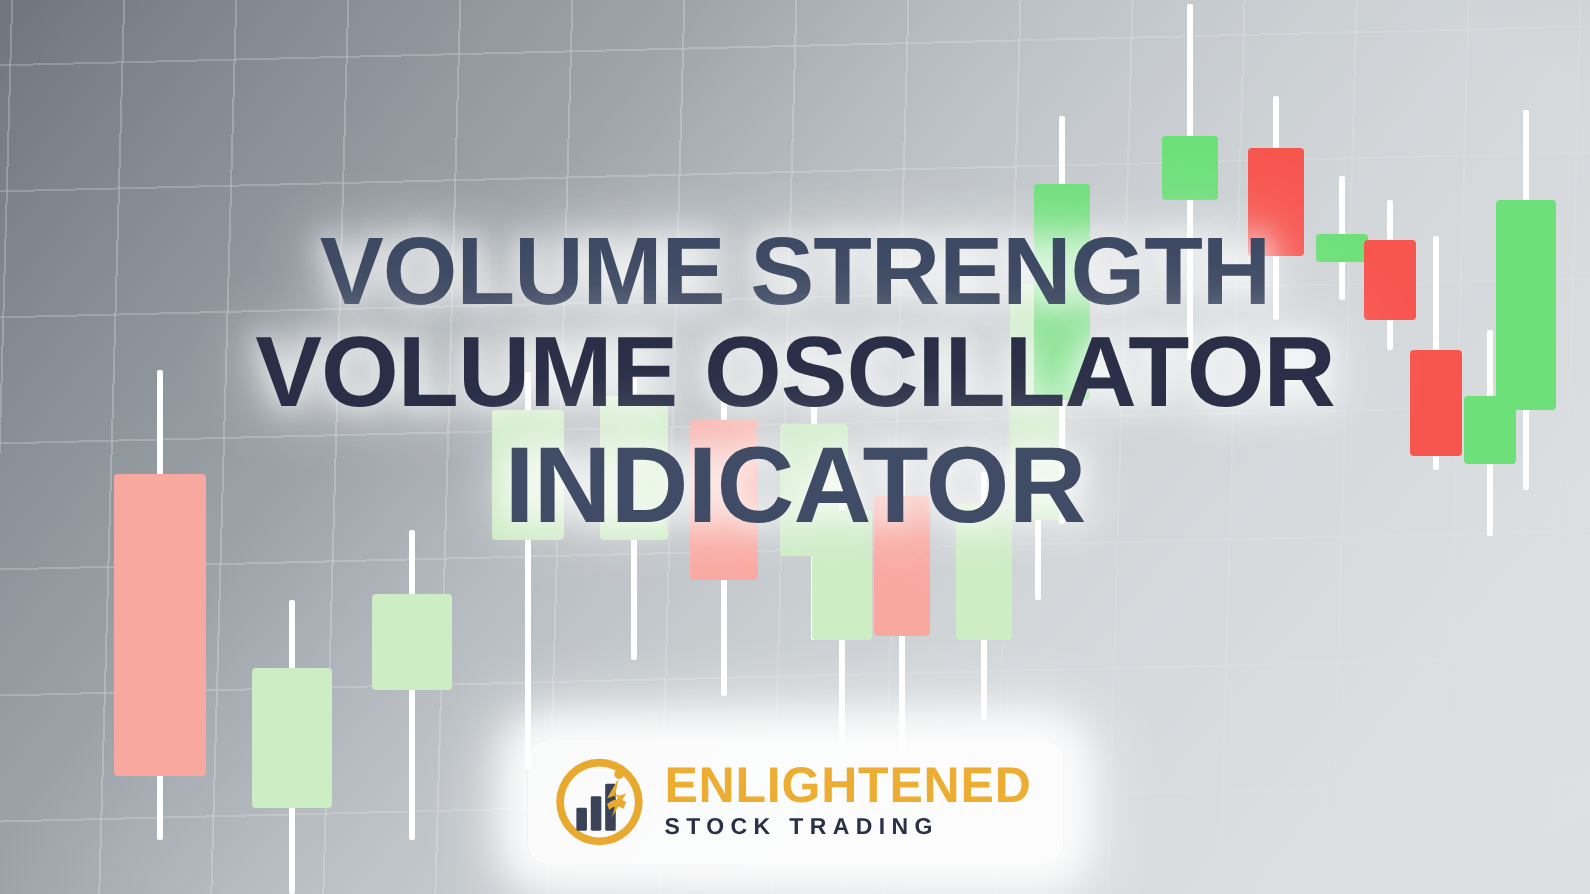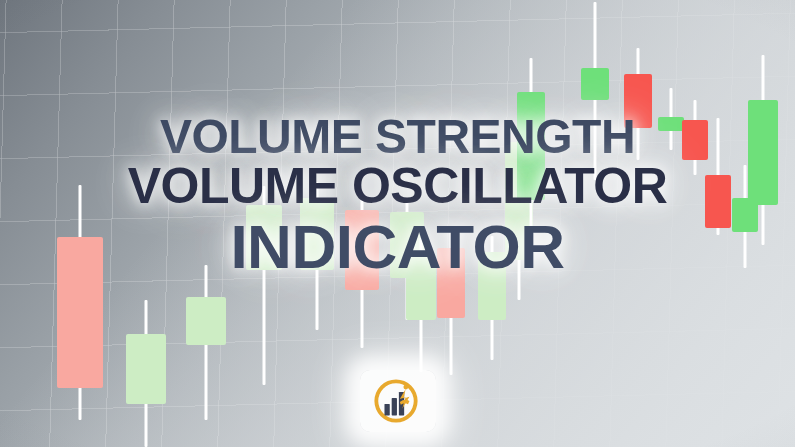--- a/index.html
+++ b/index.html
@@ -88,21 +88,21 @@
     letter-spacing:-0.5px;
     line-height:1.0;
     text-shadow:
        0 0 14px rgba(255,255,255,.95),
        0 0 26px rgba(255,255,255,.85),
        0 0 40px rgba(255,255,255,.6),
        0 0 60px rgba(255,255,255,.45);
   }
   .hl-1 { font-size:50px; color:#2a2f47; }
   .hl-2 { font-size:48px; color:#3e4a63; margin-top:5px; }
-  .hl-3 { font-size:62px; color:#404c66; margin-top:5px; }
+  .hl-3 { font-size:54px; color:#404c66; margin-top:5px; }
 
   
   .logo-wrap {
     position:absolute;
     left:50%;
     top:370px;
     transform:translateX(-50%);
     display:flex;
     align-items:center;
     gap:9px;
@@ -238,16 +238,20 @@
       <svg viewBox="0 0 100 100" width="48" height="48" aria-hidden="true">
         <path d="M50 5 A45 45 0 1 0 50 95 A45 45 0 1 0 50 5 Z M50 13 A37 37 0 1 1 50 87 A37 37 0 1 1 50 13 Z" fill="#e8a92e"></path>
         <rect x="26" y="56" width="11" height="24" rx="1.5" fill="#3a4257"></rect>
         <rect x="41" y="44" width="11" height="36" rx="1.5" fill="#3a4257"></rect>
         <rect x="56" y="31" width="11" height="49" rx="1.5" fill="#3a4257"></rect>
         <path d="M70 25 L58 46 L70 42 L63 66 L78 41 L66 45 Z" fill="#e8a92e"></path>
         <circle cx="70.5" cy="21" r="5" fill="#e8a92e"></circle>
         <path d="M58 52 q10 -8 20 -2 l-3 7 q-8 -5 -15 1 Z" fill="#e8a92e"></path>
       </svg>
     </span>
+    <span class="logo-text">
+      <span class="logo-main">ENLIGHTENED</span>
+      <span class="logo-sub">STOCK TRADING</span>
+    </span>
   </div>
 
   <div class="vignette"></div>
 </div>
 
 </body></html>

